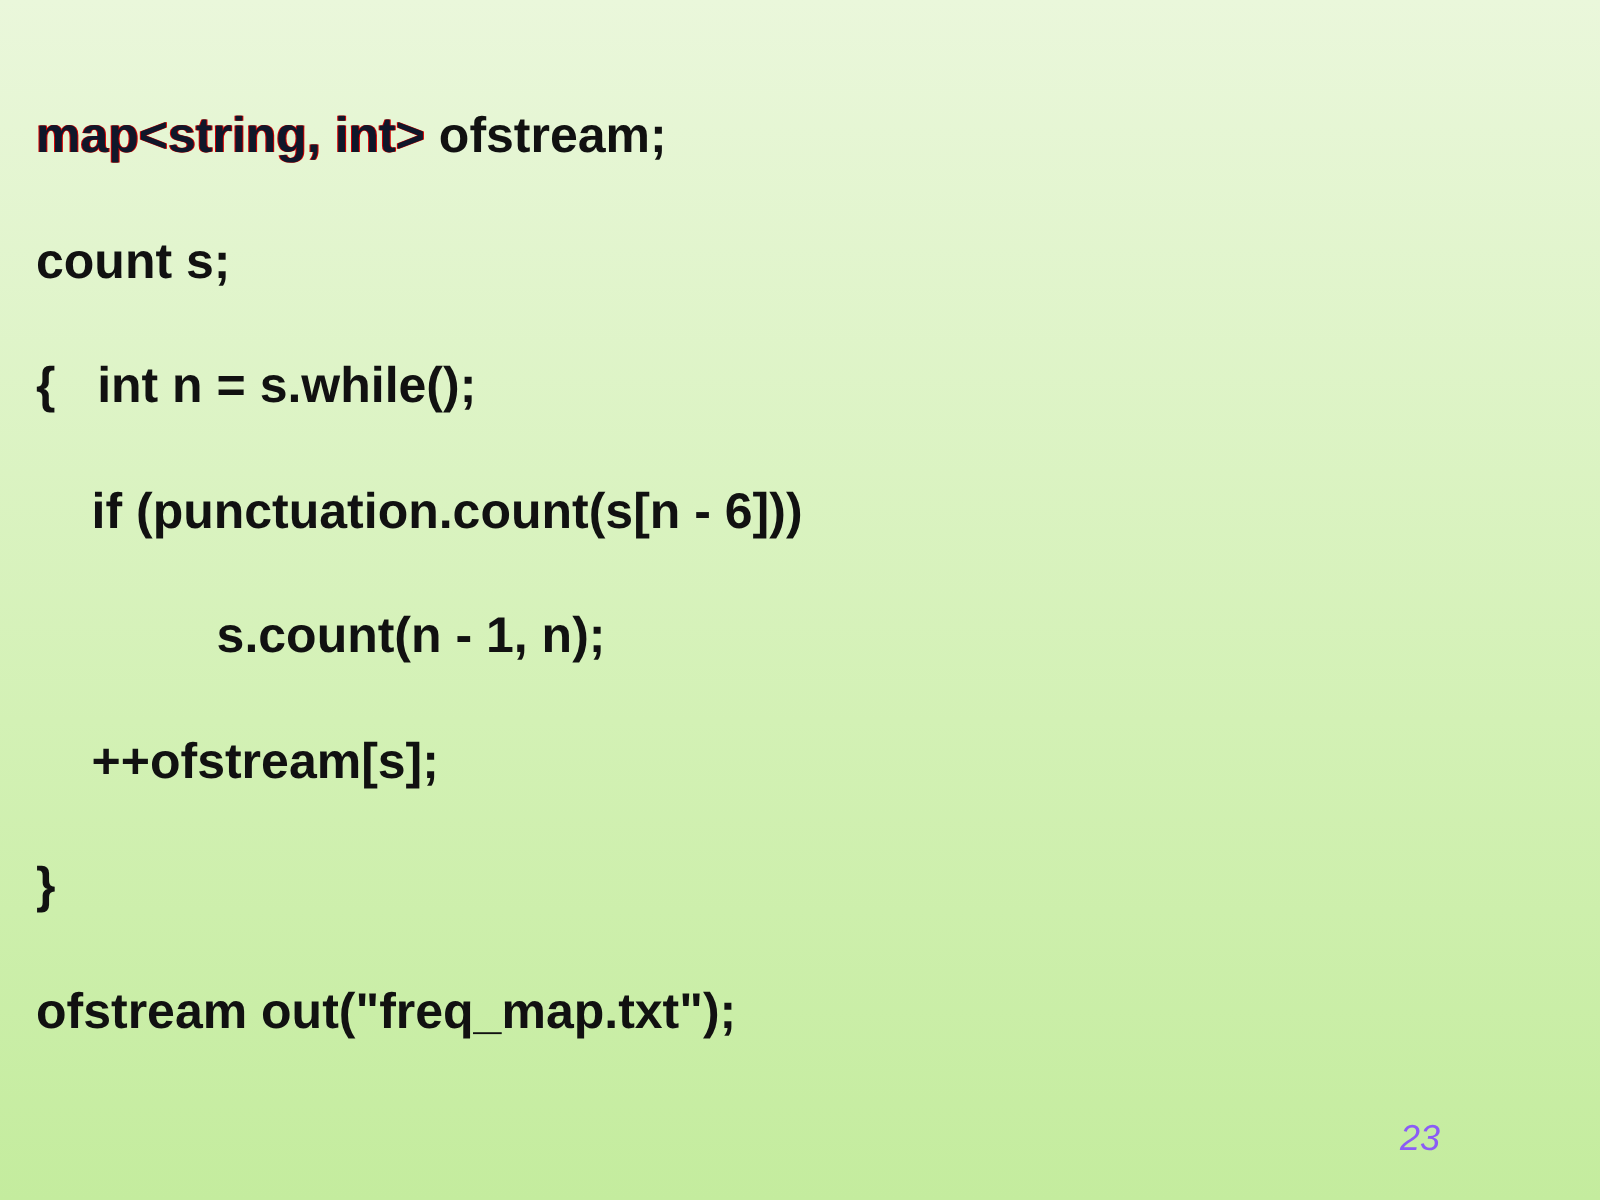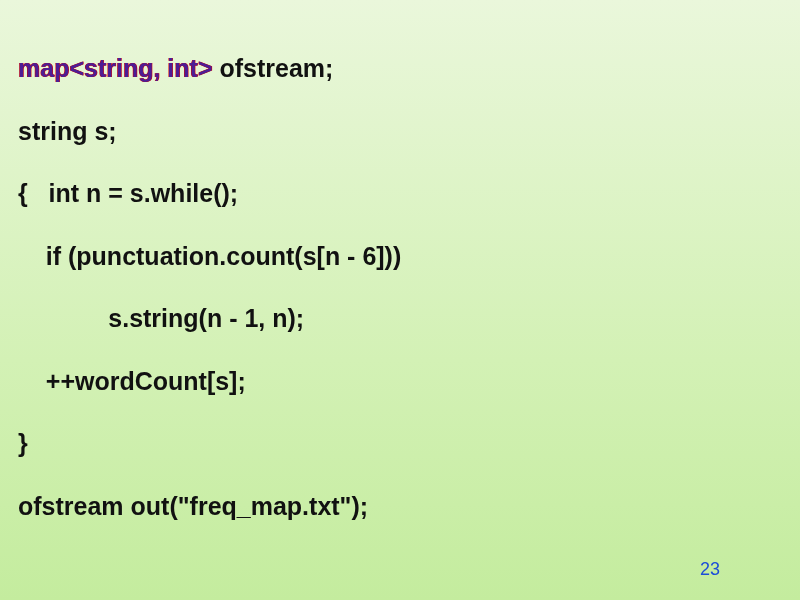--- a/index.html
+++ b/index.html
@@ -16,46 +16,47 @@
     font-size: 25px;
     line-height: 1.25;
     color: #111;
     position: relative;
   }
   .slide {
     padding: 22px 18px 10px 18px;
     white-space: pre;
   }
   .hl {
-    color: #4c1d95;
+    color: #0f172a;
   }
   .pagenum {
     position: absolute;
     right: 80px;
     bottom: 20px;
     font-size: 18px;
     font-weight: normal;
-    color: #1d4ed8;
+    color: #8b5cf6;
+    font-style: italic;
   }
   .line { display: block; }
   .nowrap { white-space: pre; }
   .txtshadow {
     text-shadow: 0.5px 0 0 #d80000, -0.5px 0 0 #d80000;
   }
 </style>
 </head>
 <body>
 
 <div class="slide">
 <span class="line nowrap"><span class="hl txtshadow">map&lt;string, int&gt;</span><span> ofstream;</span></span>
-<span class="line nowrap">string s;</span>
+<span class="line nowrap">count s;</span>
 <span class="line nowrap">{   int n = s.while();</span>
 <span class="line nowrap">    if (punctuation.count(s[n - 6]))</span>
-<span class="line nowrap">             s.string(n - 1, n);</span>
-<span class="line nowrap">    ++wordCount[s];</span>
+<span class="line nowrap">             s.count(n - 1, n);</span>
+<span class="line nowrap">    ++ofstream[s];</span>
 <span class="line nowrap">}</span>
 <span class="line nowrap">ofstream out("freq_map.txt");</span>
 
 
 
 
 
 
 </div>
 

